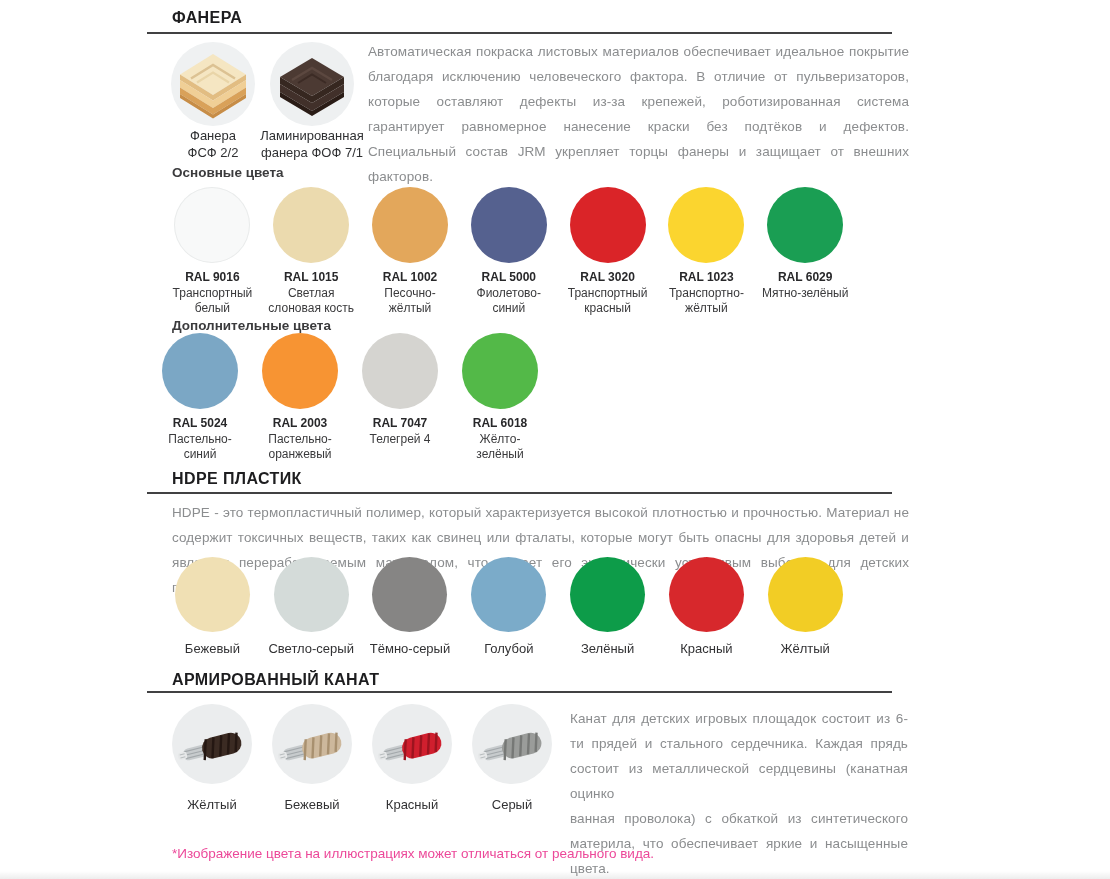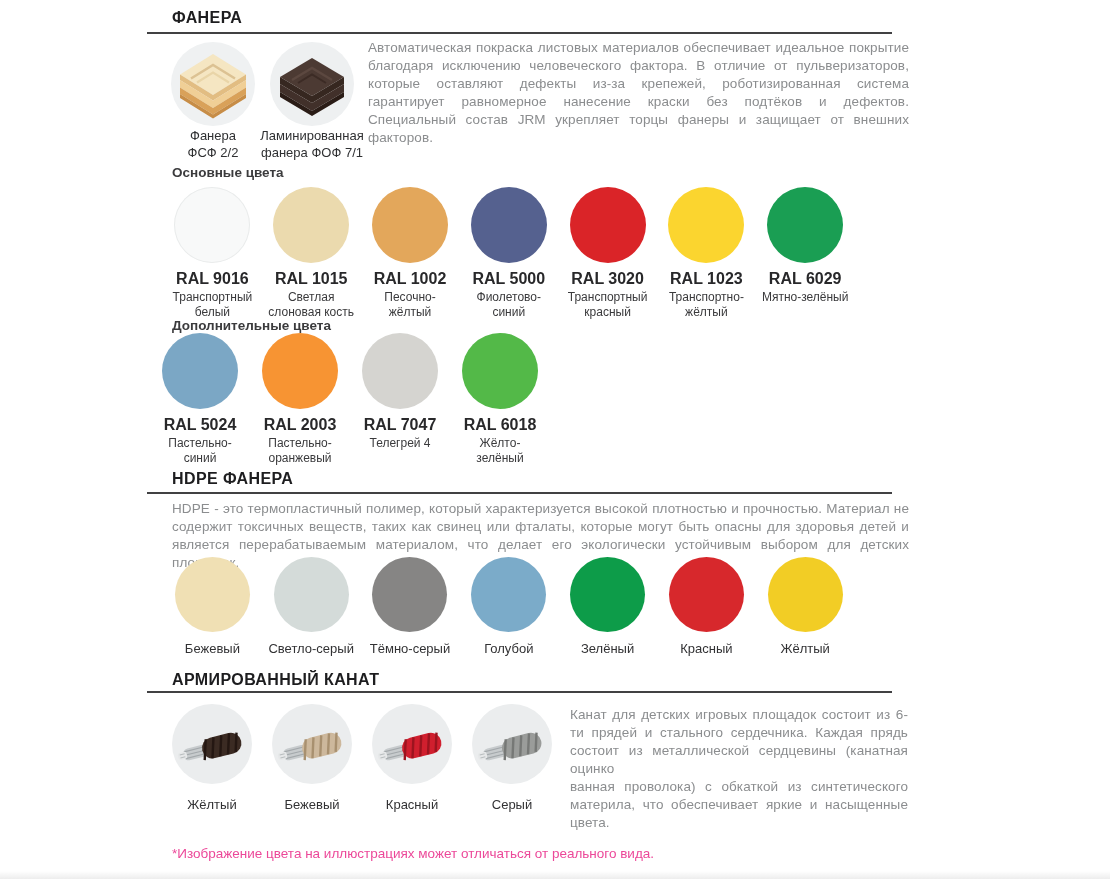--- a/index.html
+++ b/index.html
@@ -2,33 +2,33 @@
 <html lang="ru"><head>
 <meta charset="utf-8">
 <style>
   html,body{margin:0;padding:0;}
   body{background:#ffffff;font-family:"Liberation Sans",sans-serif;}
   .page{position:relative;width:1110px;height:879px;background:#ffffff;overflow:hidden;}
 
   .section-title{position:absolute;font-size:16px;font-weight:bold;color:#1d1d1f;letter-spacing:.4px;}
   .section-line{position:absolute;left:147px;width:745px;height:2px;background:#414143;}
 
-  .para{position:absolute;font-size:13.5px;line-height:18px;color:#8b8d8f;text-align:justify;letter-spacing:.1px;}
+  .para{position:absolute;font-size:13.5px;line-height:25px;color:#8b8d8f;text-align:justify;letter-spacing:.1px;}
   .pre{white-space:pre-line;}
 
   .sub-label{position:absolute;font-size:13.5px;font-weight:bold;color:#3b3b3d;}
 
   .swatch-row{position:absolute;display:flex;}
   .swatch{display:flex;flex-direction:column;align-items:center;}
   .row-main .swatch,.row-hdpe .swatch{width:98.8px;}
   .row-extra .swatch{width:100px;}
   .circle{border-radius:50%;}
   .row-main .circle,.row-extra .circle{width:76px;height:76px;}
   .row-hdpe .circle{width:75px;height:75px;}
-  .code{margin-top:7px;font-size:16px;font-weight:bold;color:#28282a;}
+  .code{margin-top:7px;font-size:12px;font-weight:bold;color:#28282a;}
   .cname{margin-top:2px;font-size:12px;line-height:15px;color:#3a3a3c;text-align:center;white-space:pre-line;}
   .row-hdpe .cname{margin-top:9px;font-size:13px;color:#323234;}
 
   .photo-item{position:absolute;}
   .photo-label{position:absolute;font-size:13px;line-height:16.5px;color:#2f3032;text-align:center;white-space:pre-line;}
 
   .rope-row{position:absolute;display:flex;left:162px;top:704px;}
   .rope-item{width:100px;display:flex;flex-direction:column;align-items:center;}
   .rname{margin-top:9px;font-size:13px;color:#323234;text-align:center;}
 
@@ -139,21 +139,21 @@
         <div class="cname">Телегрей 4</div>
       </div>
       <div class="swatch">
         <div class="circle" style="background: rgb(83, 185, 72);"></div>
         <div class="code">RAL 6018</div>
         <div class="cname">Жёлто-
 зелёный</div>
       </div>
     </div>
 
-  <div class="section-title" style="left:172px;top:470px;">HDPE ФАНЕРА</div>
+  <div class="section-title" style="left:172px;top:470px;">HDPE ПЛАСТИК</div>
   <div class="section-line" style="top:492px;"></div>
   <div class="para" style="left:172px;top:500px;width:737px;">HDPE - это термопластичный полимер, который характеризуется высокой плотностью и прочностью. Материал не содержит токсичных веществ, таких как свинец или фталаты, которые могут быть опасны для здоровья детей и является перерабатываемым материалом, что делает его экологически устойчивым выбором для детских площадок.</div>
   <div class="swatch-row row-hdpe" style="left:163px;top:557px;">
       <div class="swatch">
         <div class="circle" style="background: rgb(240, 224, 180);"></div>
         <div class="cname">Бежевый</div>
       </div>
       <div class="swatch">
         <div class="circle" style="background: rgb(212, 219, 217);"></div>
         <div class="cname">Светло-серый</div>

